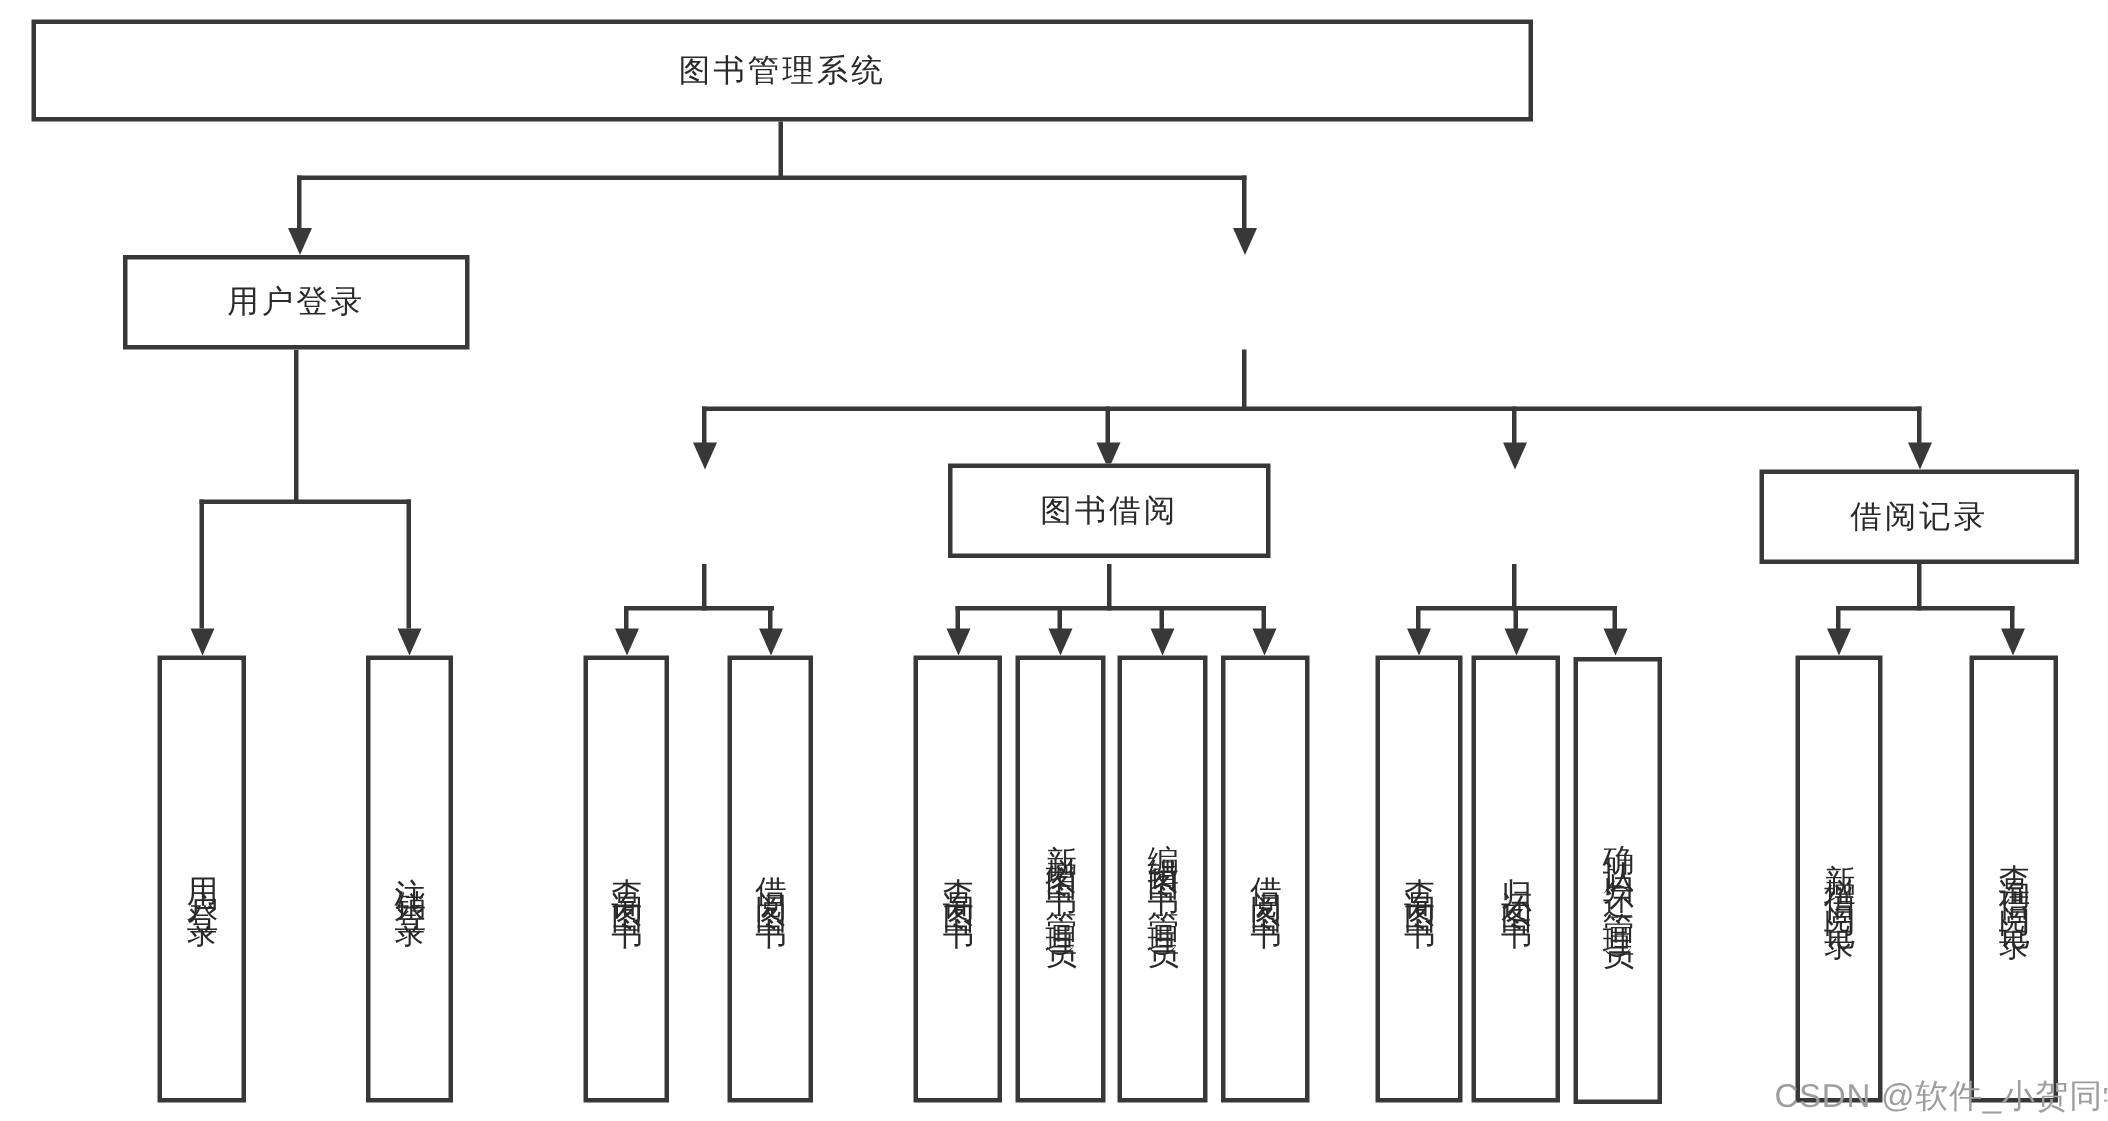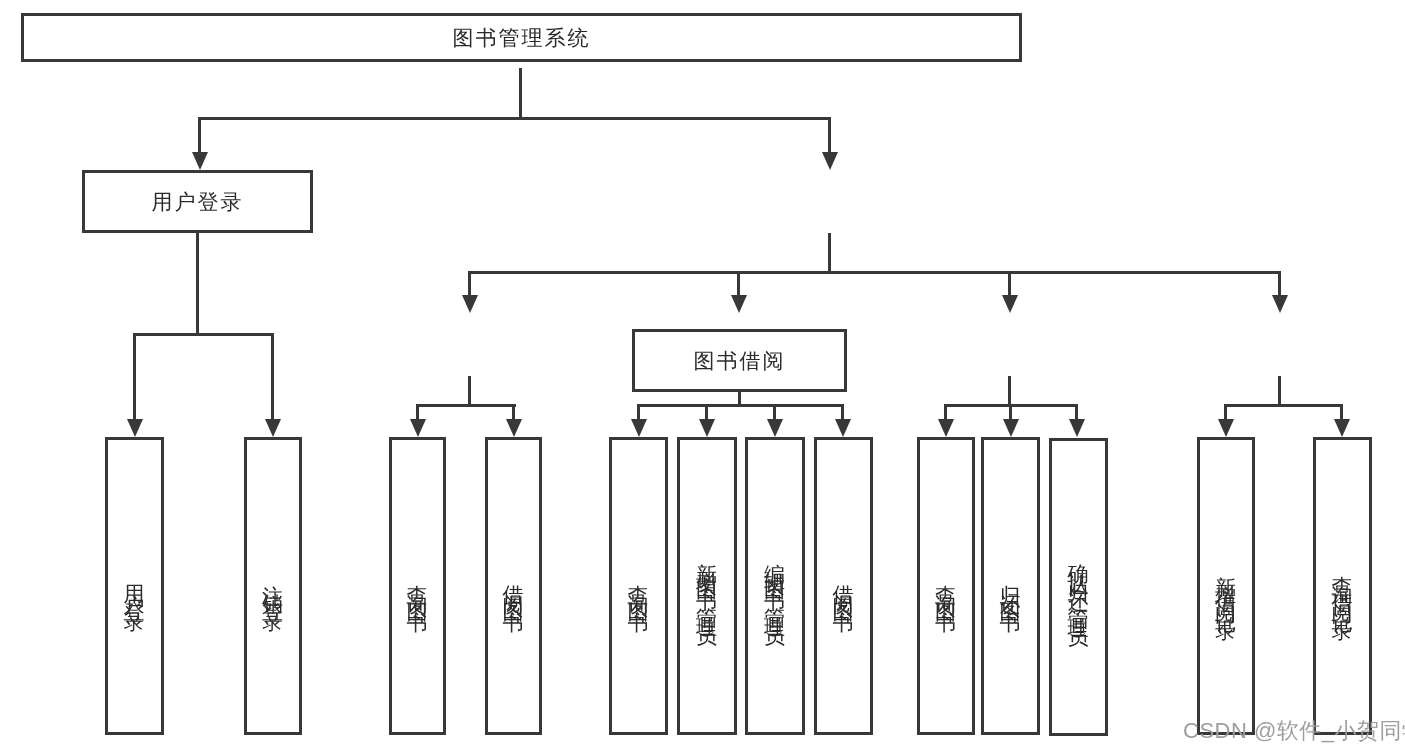--- a/index.html
+++ b/index.html
@@ -108,30 +108,33 @@
   <div class="a" style="left:1003px;top:419px"></div>
   <div class="a" style="left:1069px;top:419px"></div>
 
   <div class="e" style="left:1278px;top:376px;width:3px;height:31px"></div>
   <div class="e" style="left:1224px;top:404px;width:119px;height:3px"></div>
   <div class="e" style="left:1224px;top:404px;width:3px;height:16px"></div>
   <div class="e" style="left:1340px;top:404px;width:3px;height:16px"></div>
   <div class="a" style="left:1218px;top:419px"></div>
   <div class="a" style="left:1334px;top:419px"></div>
 
-  <div class="node h" style="left:21px;top:13px;width:1001px;height:49px">
+  <div class="node h" style="left:21px;top:13px;width:1001px;height:68px">
     <span>图书管理系统</span>
   </div>
 
   <div class="node h" style="left:82px;top:170px;width:231px;height:63px">
     <span>用户登录</span>
   </div>
 
-  <div class="node h" style="left:632px;top:329px;width:215px;height:63px">
+  <div class="node h" style="left:632px;top:309px;width:215px;height:63px">
     <span>图书借阅</span>
+  </div>
+  <div class="node h" style="left:1173px;top:313px;width:213px;height:63px">
+    <span>借阅记录</span>
   </div>
 
   <div class="node v" style="left:105px;top:437px;width:59px;height:298px">
     <span>用户登录</span>
   </div>
   <div class="node v" style="left:244px;top:437px;width:58px;height:298px">
     <span>注销登录</span>
   </div>
 
   <div class="node v" style="left:389px;top:437px;width:57px;height:298px">

